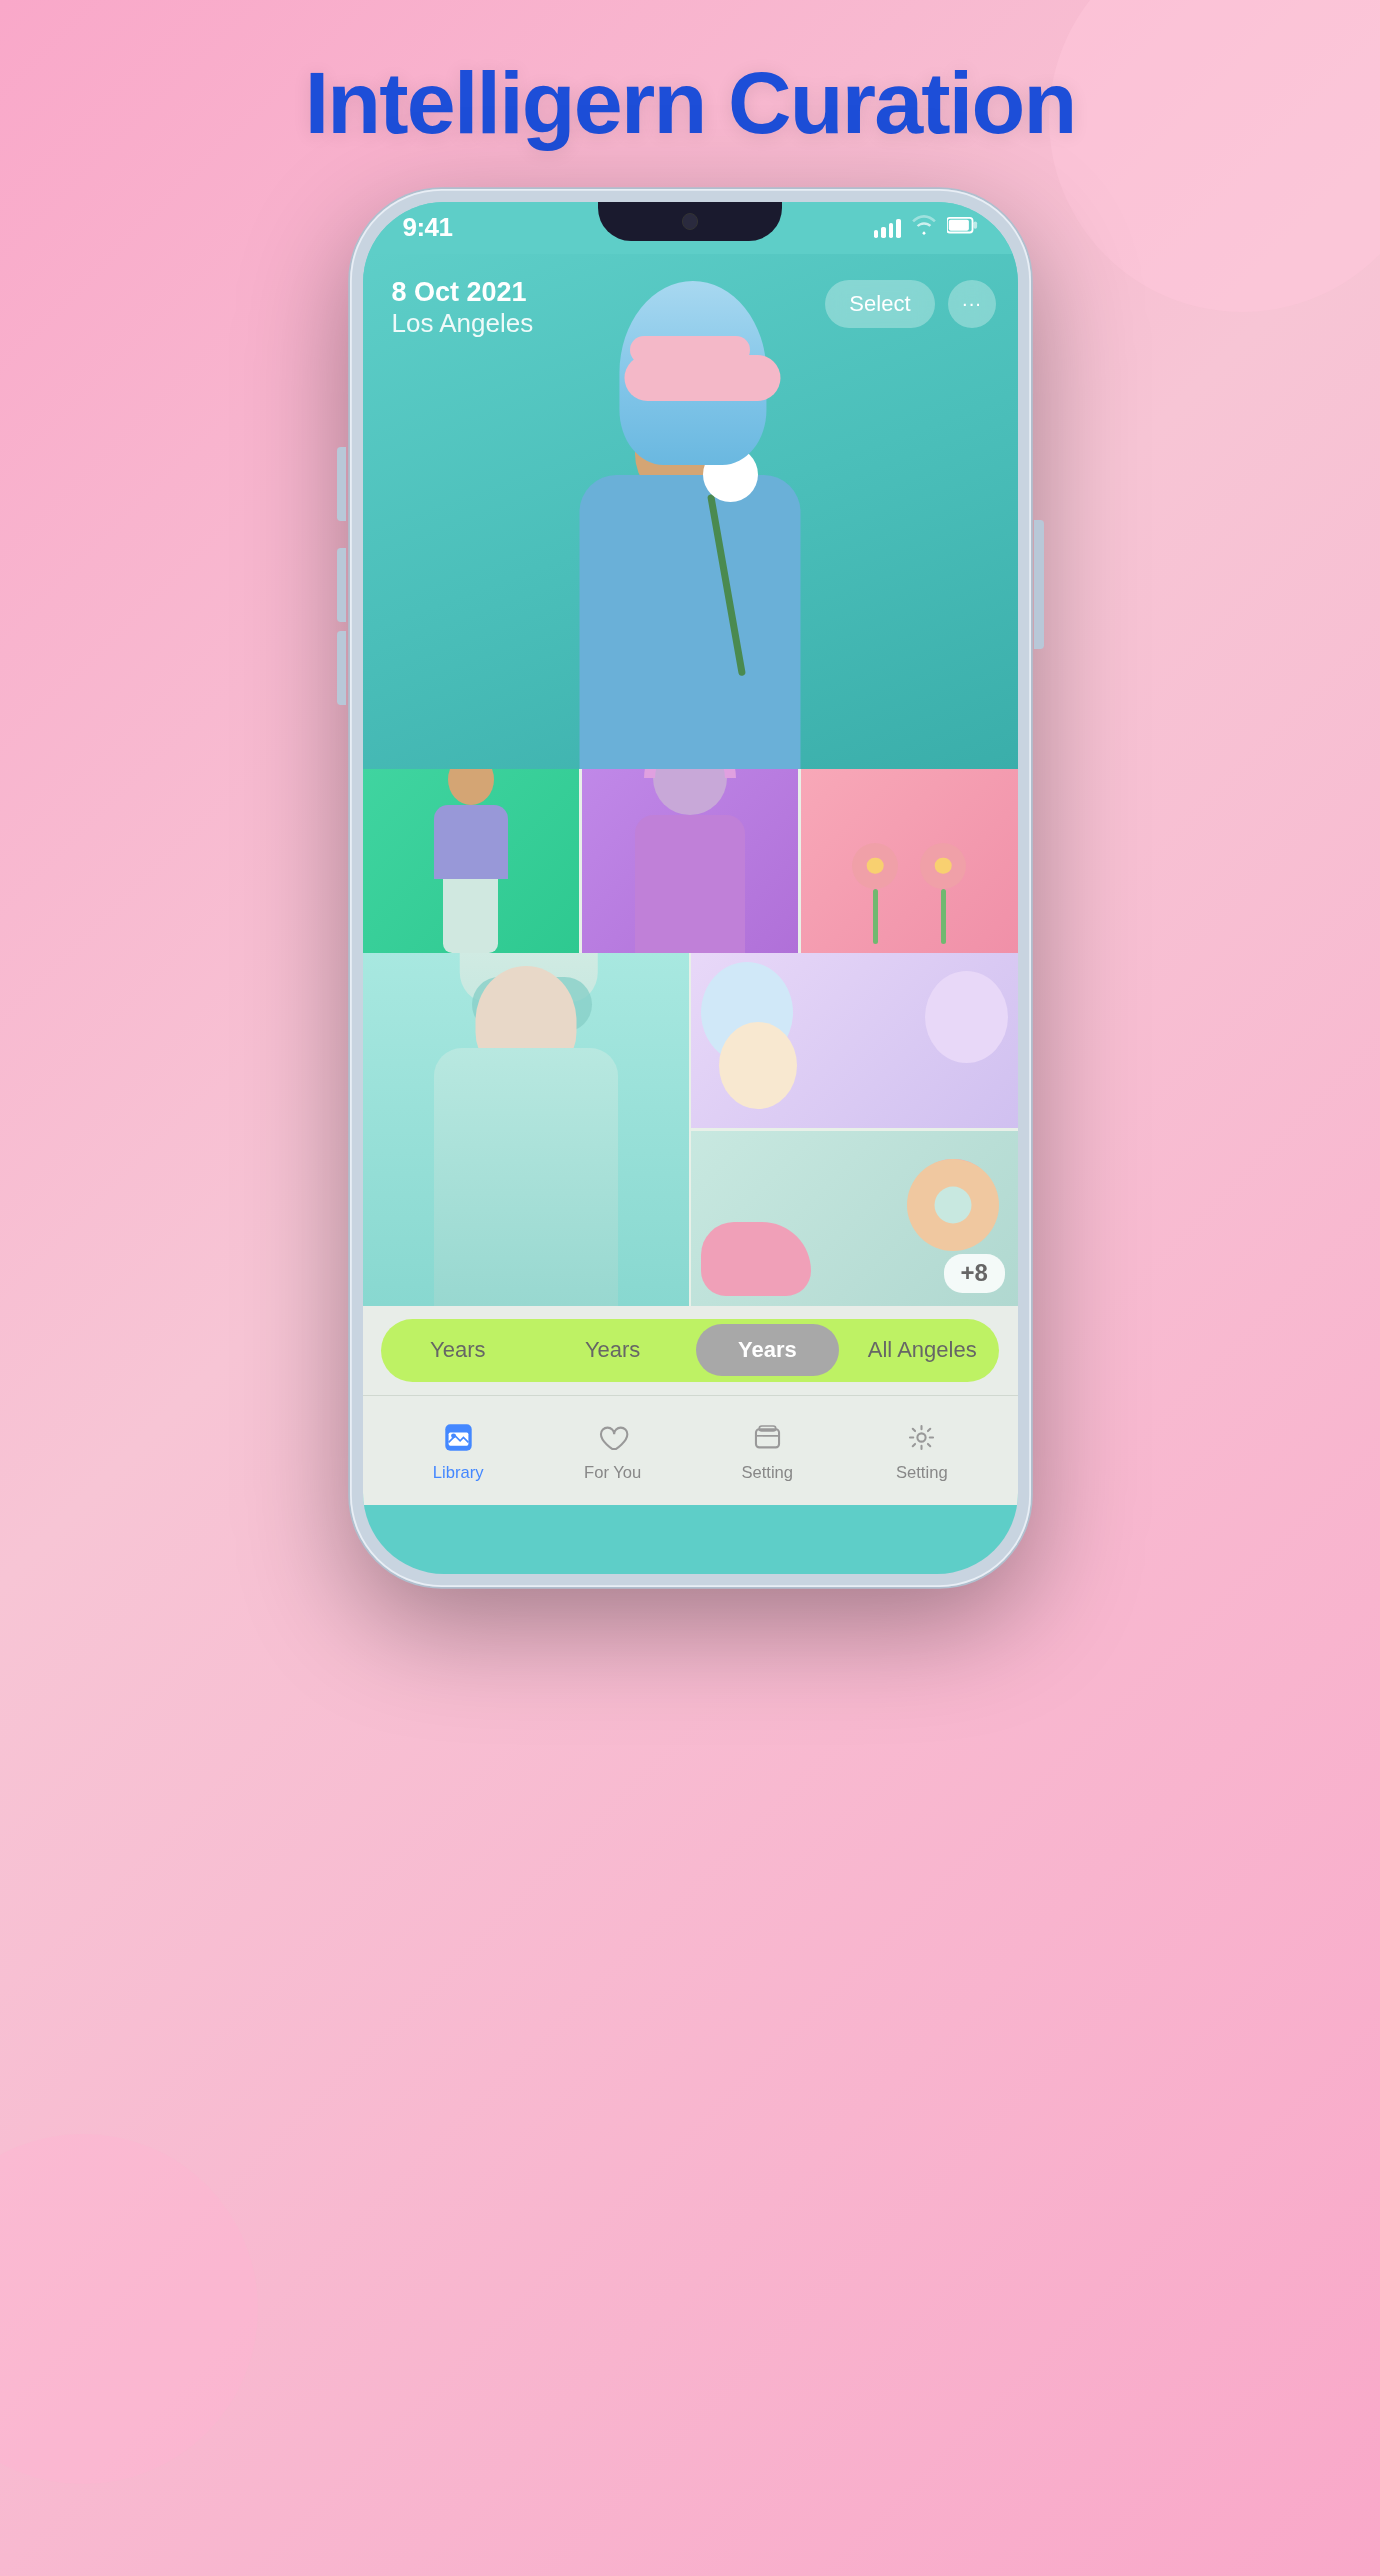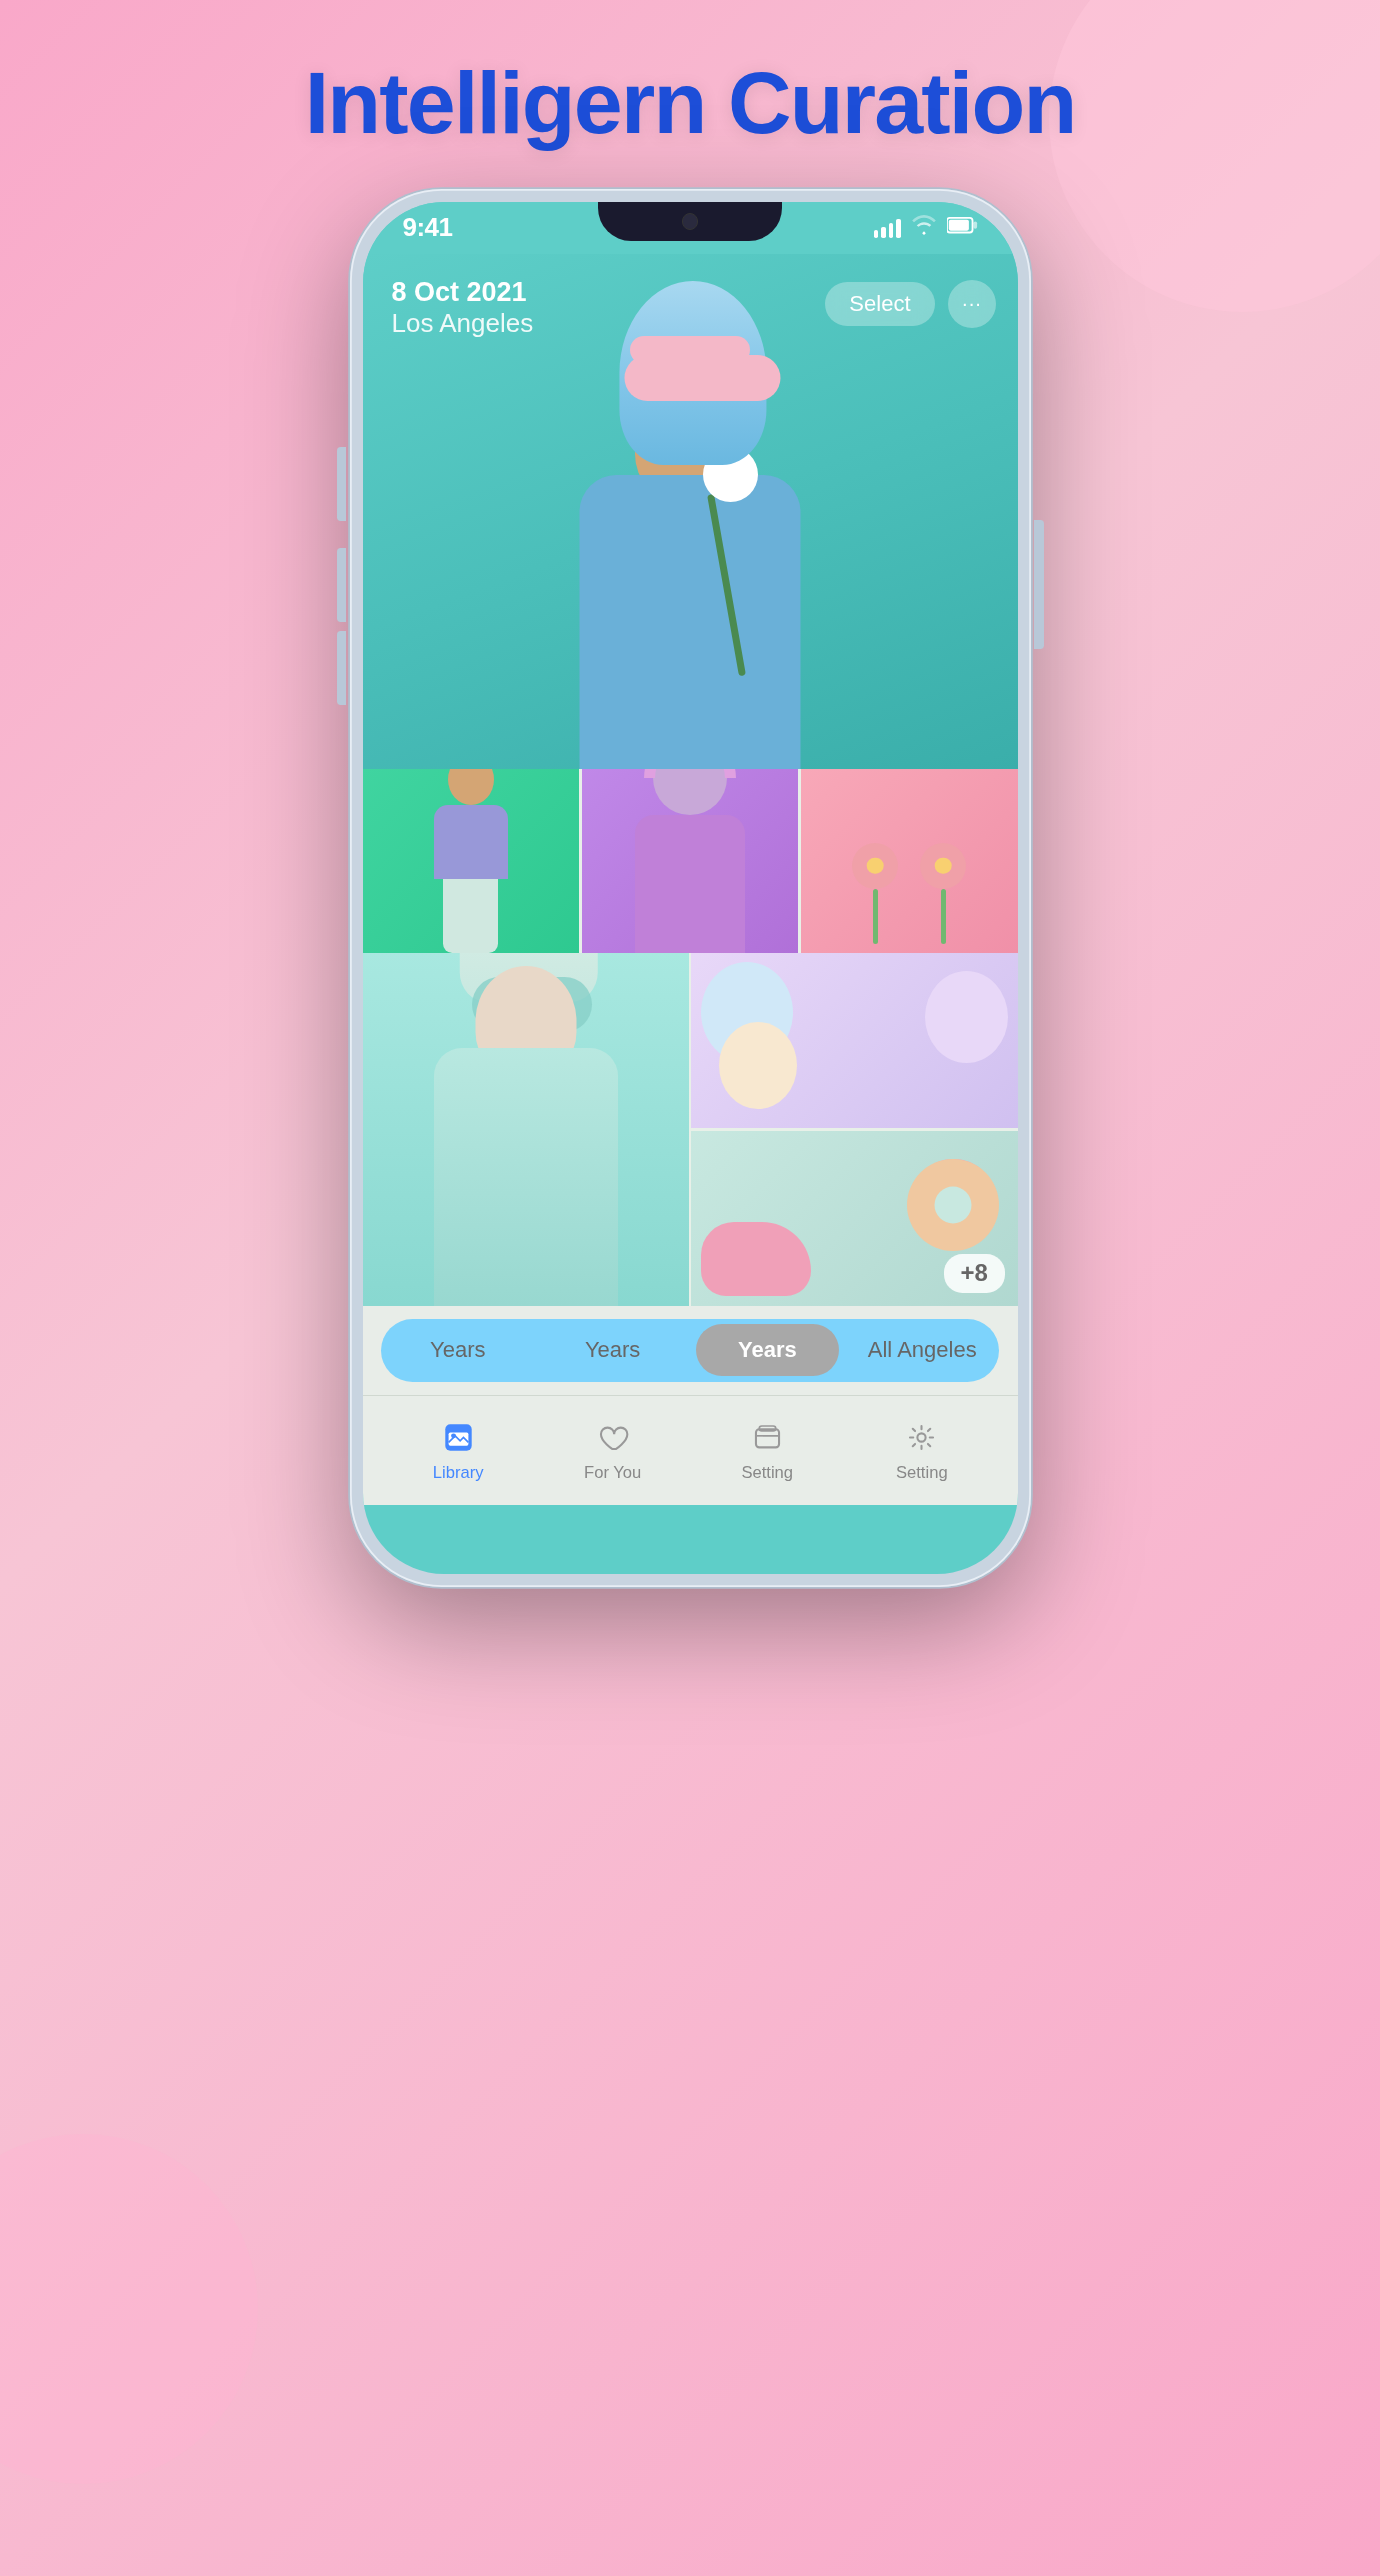--- a/index.html
+++ b/index.html
@@ -262,21 +262,20 @@
       font-size: 26px;
       font-weight: 400;
       color: rgba(255,255,255,0.9);
     }
     .photo-actions {
       position: absolute;
       top: 26px;
       right: 22px;
       display: flex;
       gap: 13px;
-      align-items: center;
     }
     .select-btn {
       background: rgba(255,255,255,0.3);
       border: none;
       border-radius: 28px;
       padding: 9.2px 24px;
       color: white;
       font-size: 22px;
       font-weight: 500;
       cursor: pointer;
@@ -429,21 +428,21 @@
       border-radius: 37px 55px 28px 28px;
     }
 
     
     .tab-filter {
       background: #e8ede8;
       padding: 13px 18.4px;
       flex-shrink: 0;
     }
     .tab-filter-inner {
-      background: #7dd3fc;
+      background: #bef264;
       border-radius: 37px;
       display: flex;
       padding: 5.5px;
       gap: 12px;
     }
     .filter-tab {
       flex: 1;
       text-align: center;
       padding: 13px 9.2px;
       border-radius: 31px;

